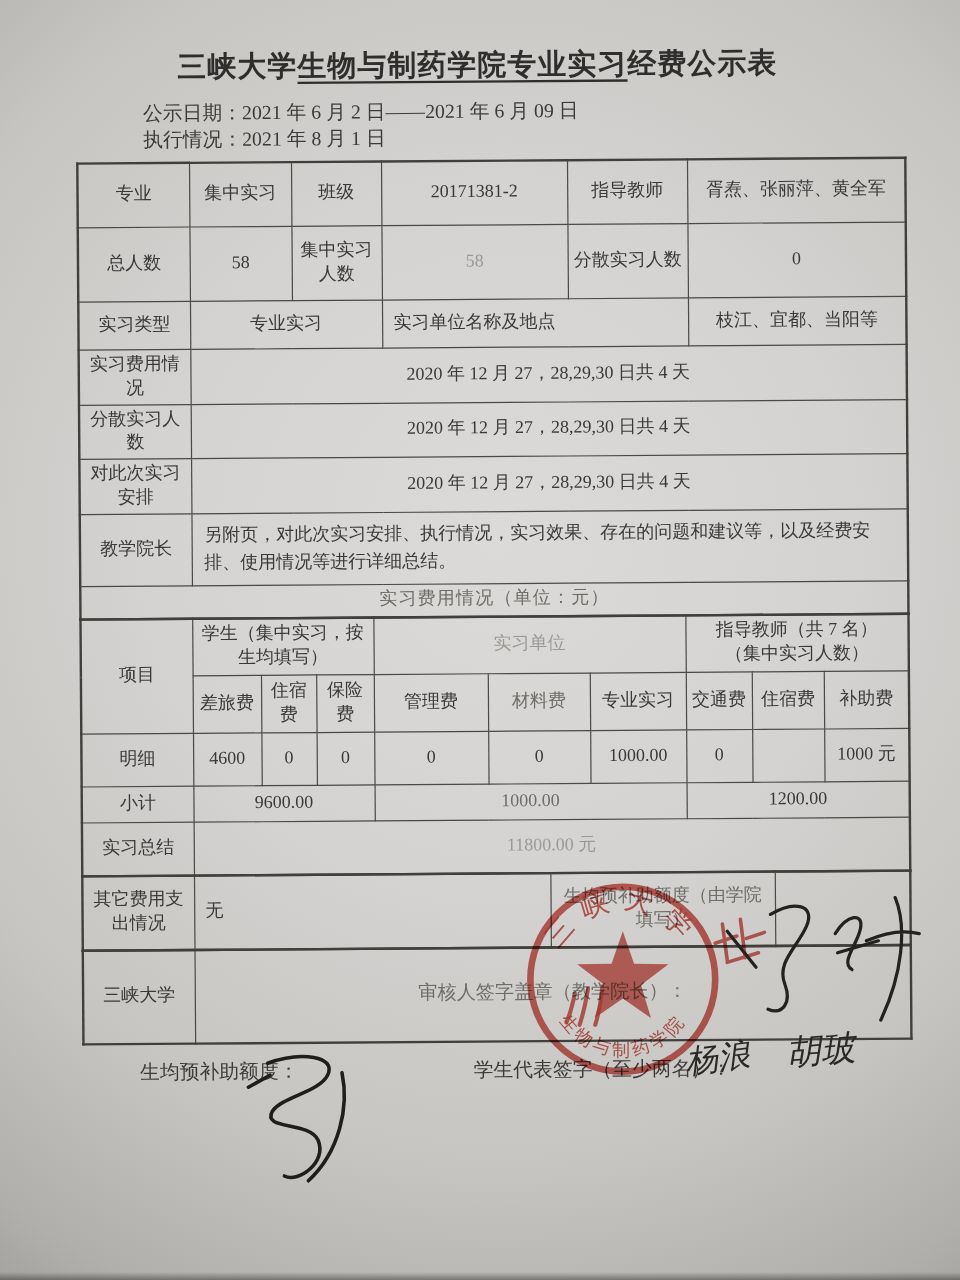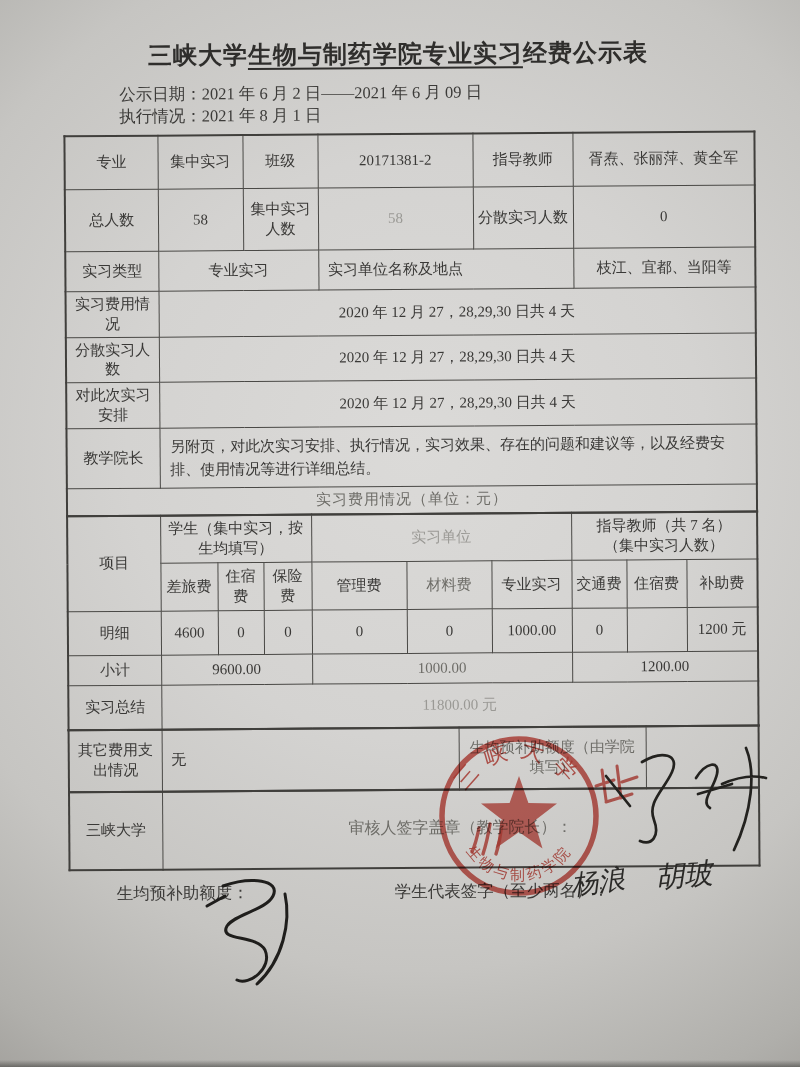--- a/index.html
+++ b/index.html
@@ -136,21 +136,21 @@
       <tr style="height:44px">
         <td>明细</td>
         <td>4600</td>
         <td>0</td>
         <td>0</td>
         <td>0</td>
         <td>0</td>
         <td>1000.00</td>
         <td>0</td>
         <td></td>
-        <td>1200 元</td>
+        <td>1000 元</td>
       </tr>
       <tr style="height:30px">
         <td>小计</td>
         <td colspan="3">9600.00</td>
         <td colspan="3" class="mid">1000.00</td>
         <td colspan="3">1200.00</td>
       </tr>
       <tr style="height:44px">
         <td>实习总结</td>
         <td colspan="9" class="faint">11800.00 元</td>

